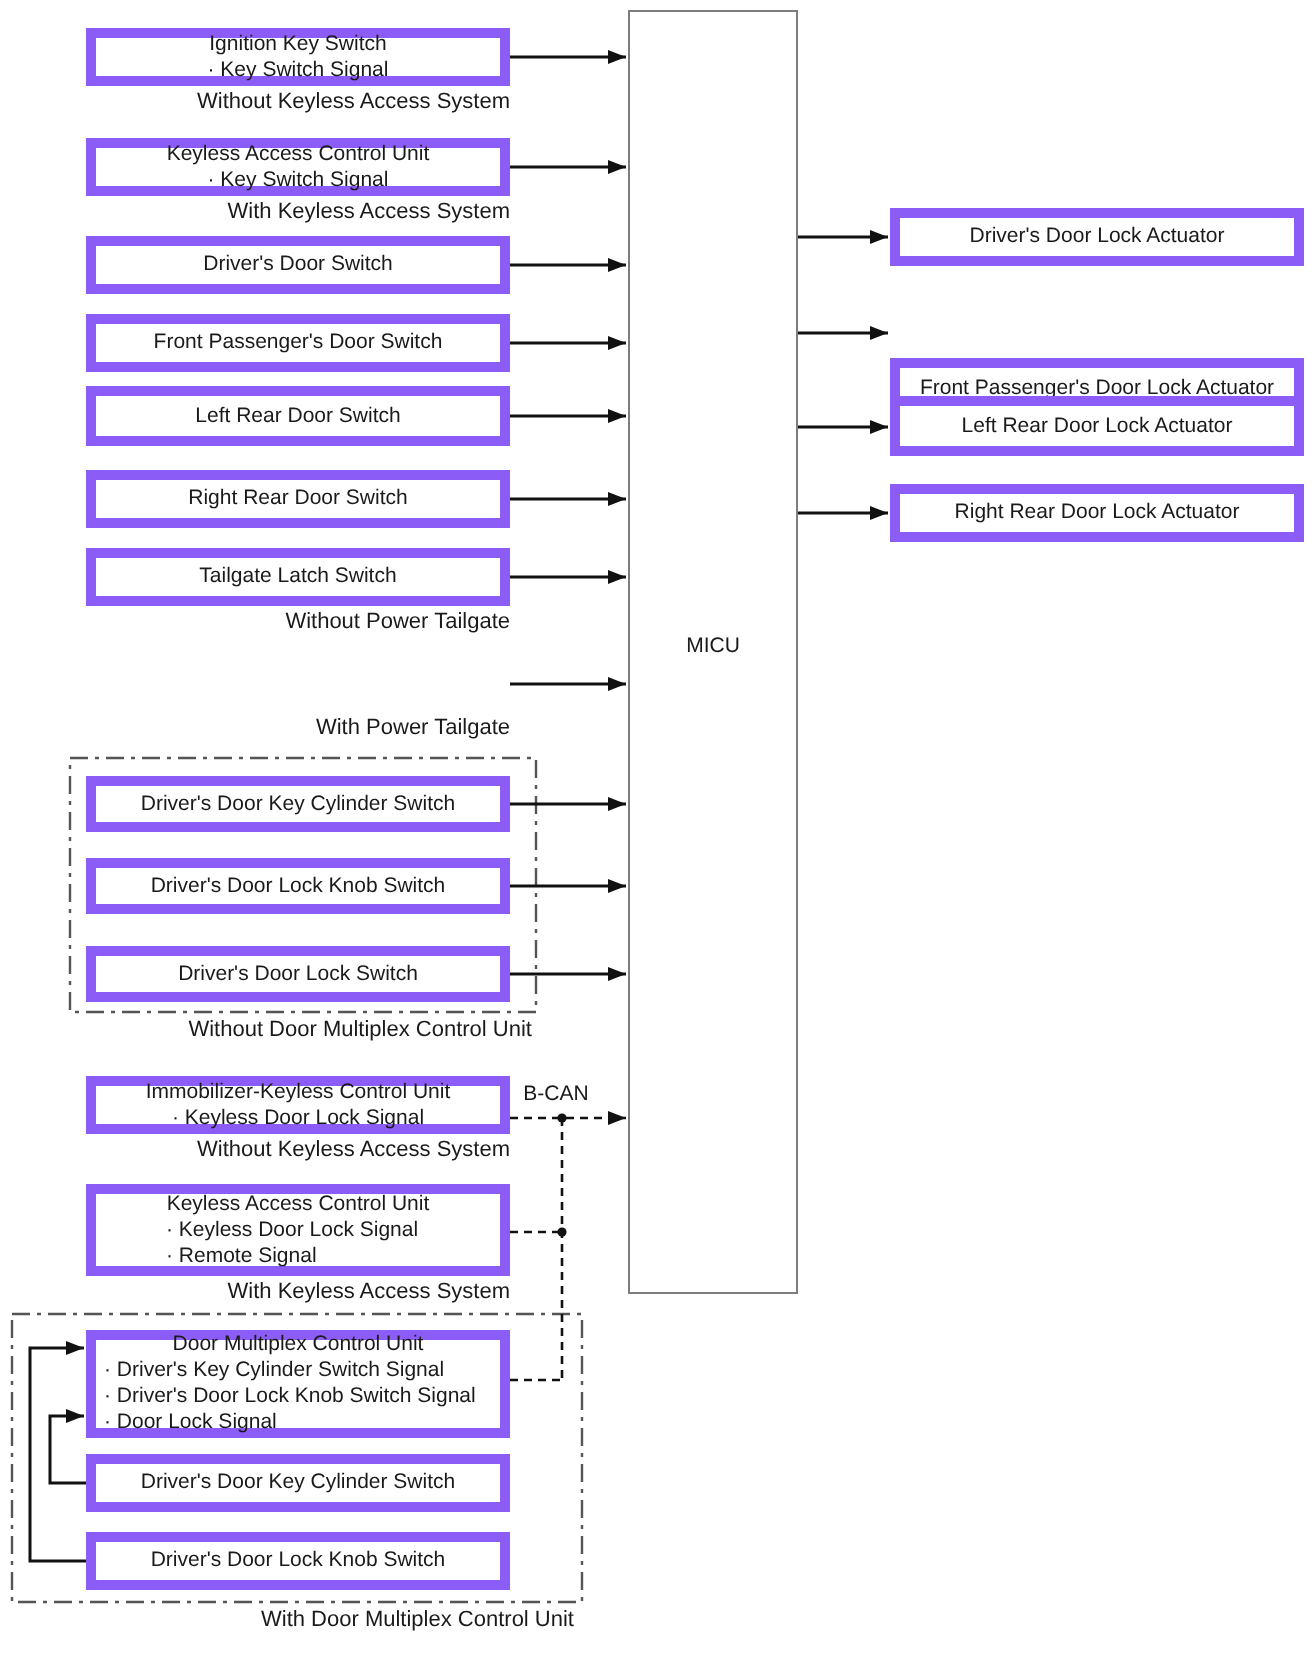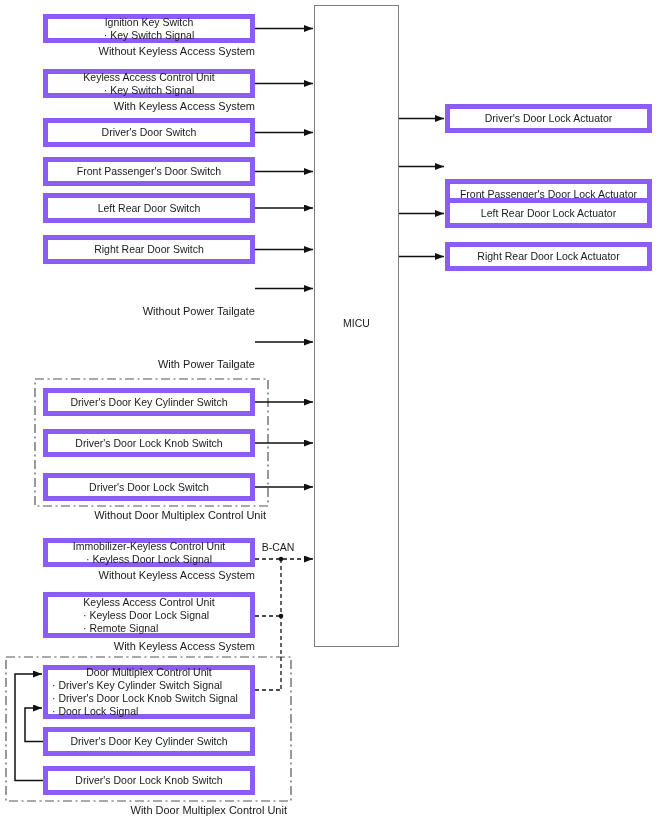--- a/index.html
+++ b/index.html
@@ -61,20 +61,23 @@
   </div>
 
   <div class="box" style="top:193px;height:30px;">
     <div class="bl">Left Rear Door Switch</div>
   </div>
 
   <div class="box" style="top:235px;height:29px;">
     <div class="bl">Right Rear Door Switch</div>
   </div>
 
+  <div class="box" style="top:274px;height:29px;">
+    <div class="bl">Tailgate Latch Switch</div>
+  </div>
   <div class="caption" style="left:43px;width:212px;top:305px;">Without Power Tailgate</div>
 
   <div class="caption" style="left:43px;width:212px;top:358px;">With Power Tailgate</div>
 
   <div class="box" style="top:388px;height:28px;">
     <div class="bl">Driver's Door Key Cylinder Switch</div>
   </div>
   <div class="box" style="top:429px;height:28px;">
     <div class="bl">Driver's Door Lock Knob Switch</div>
   </div>

